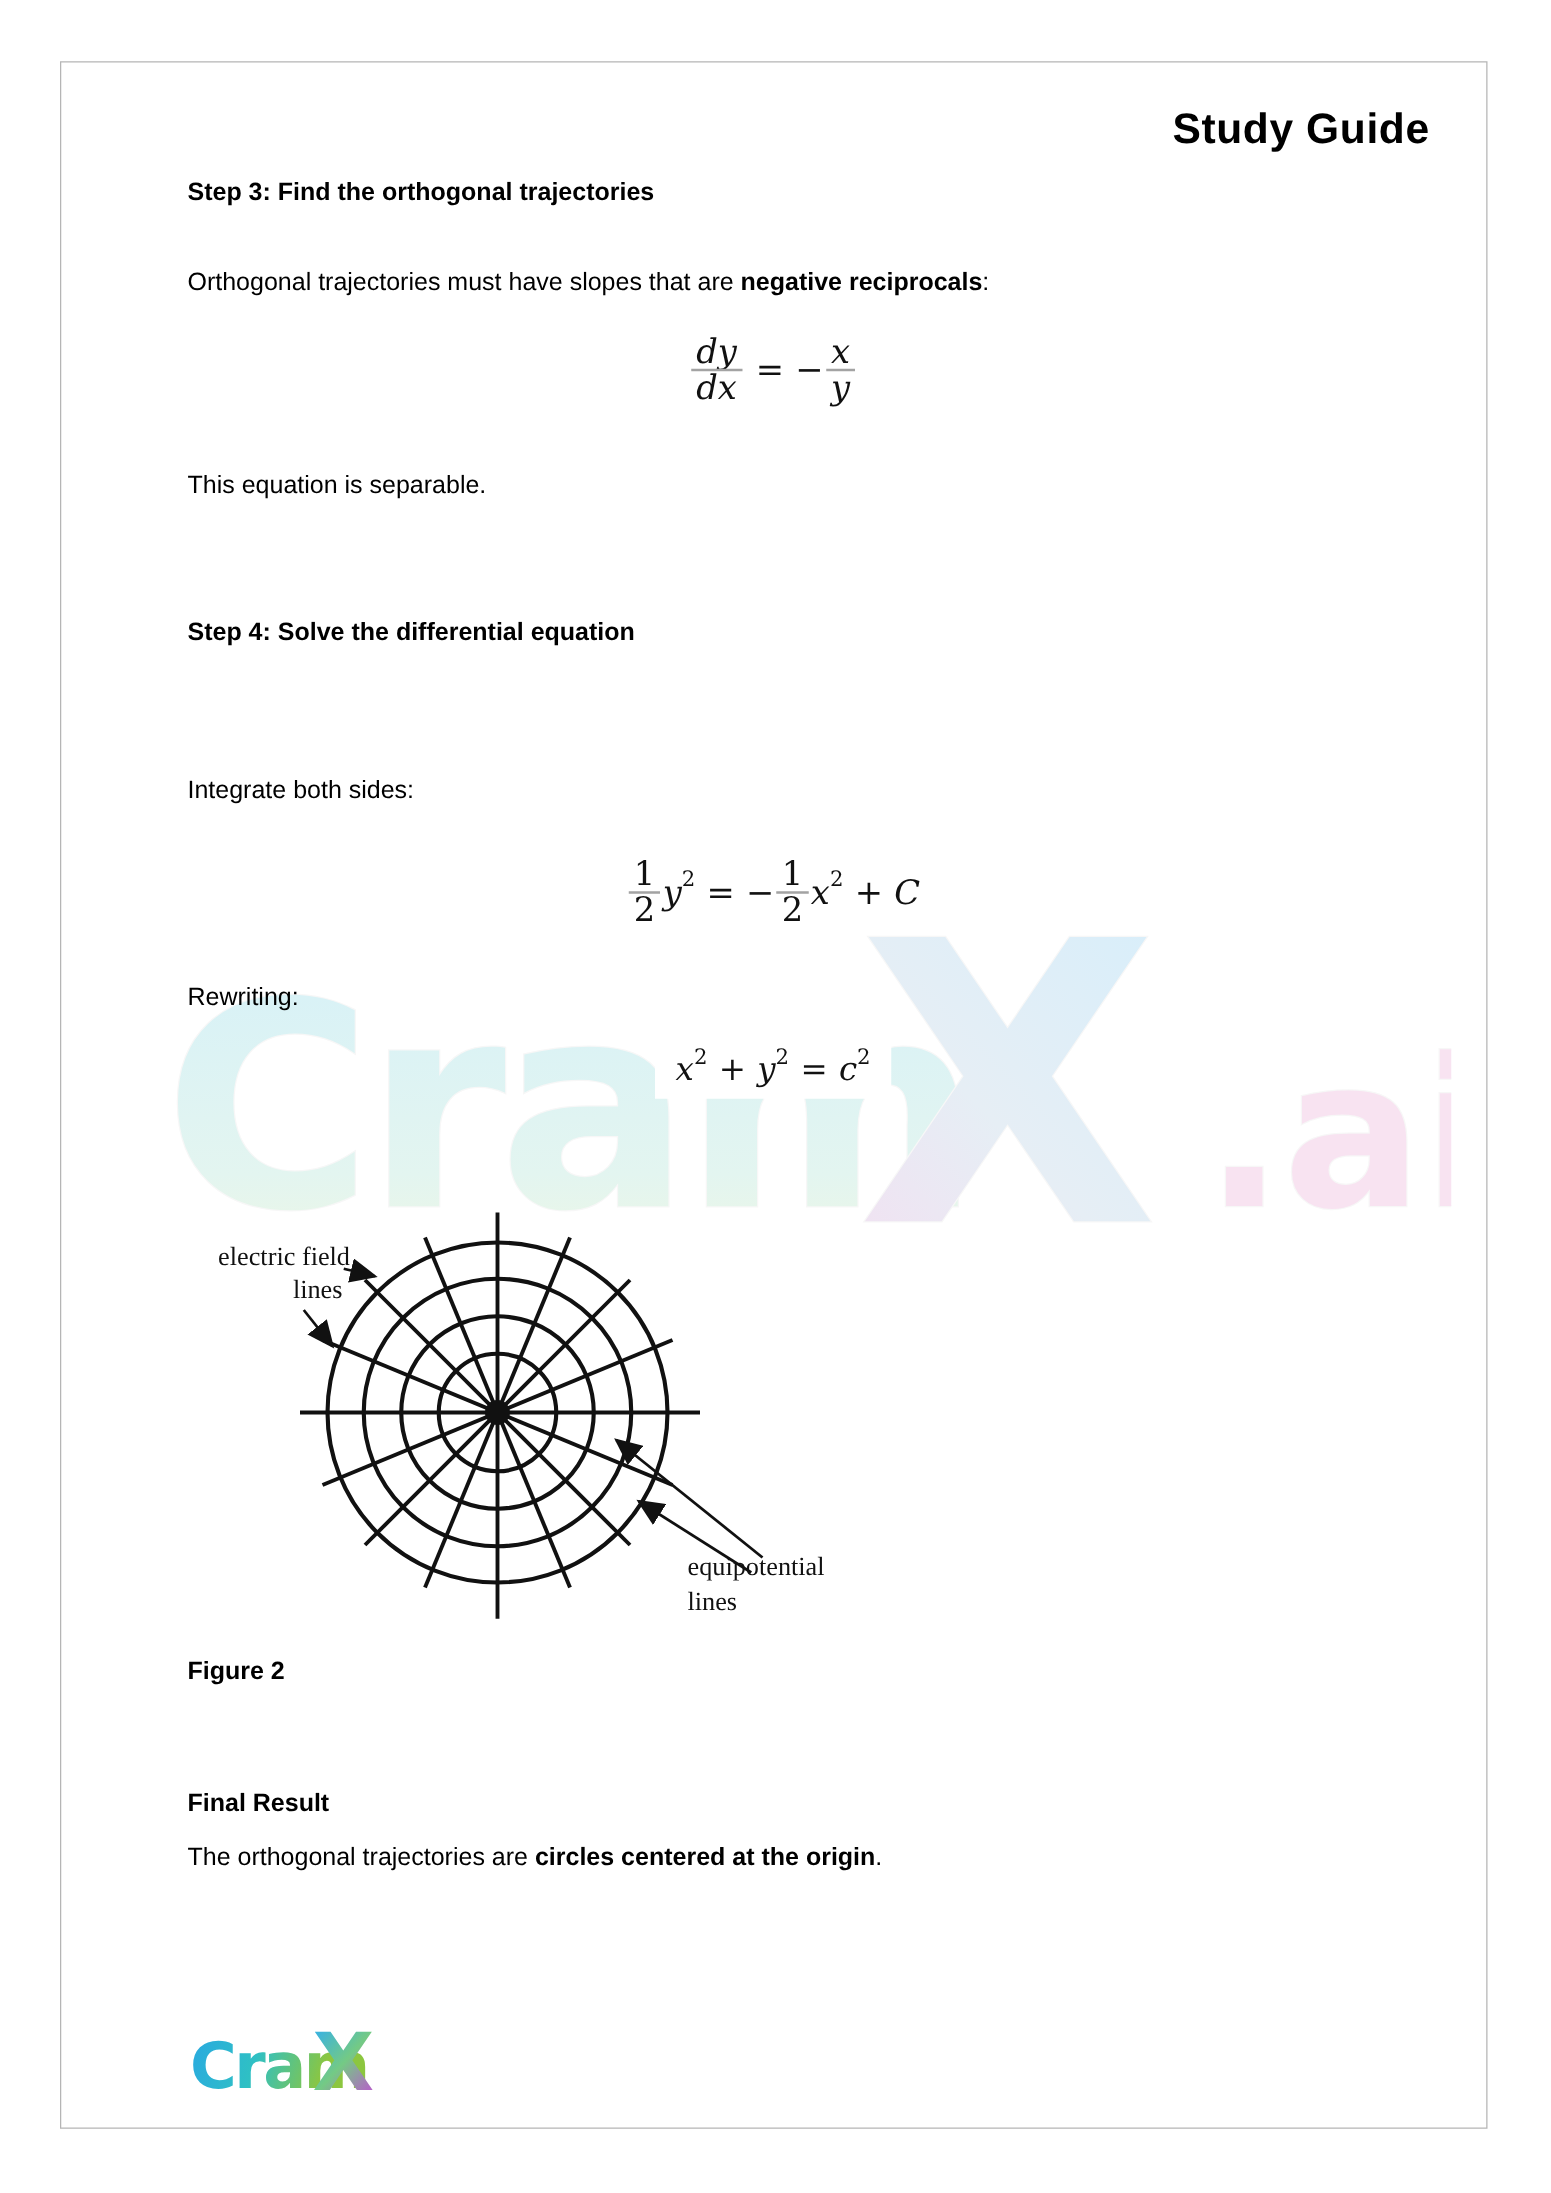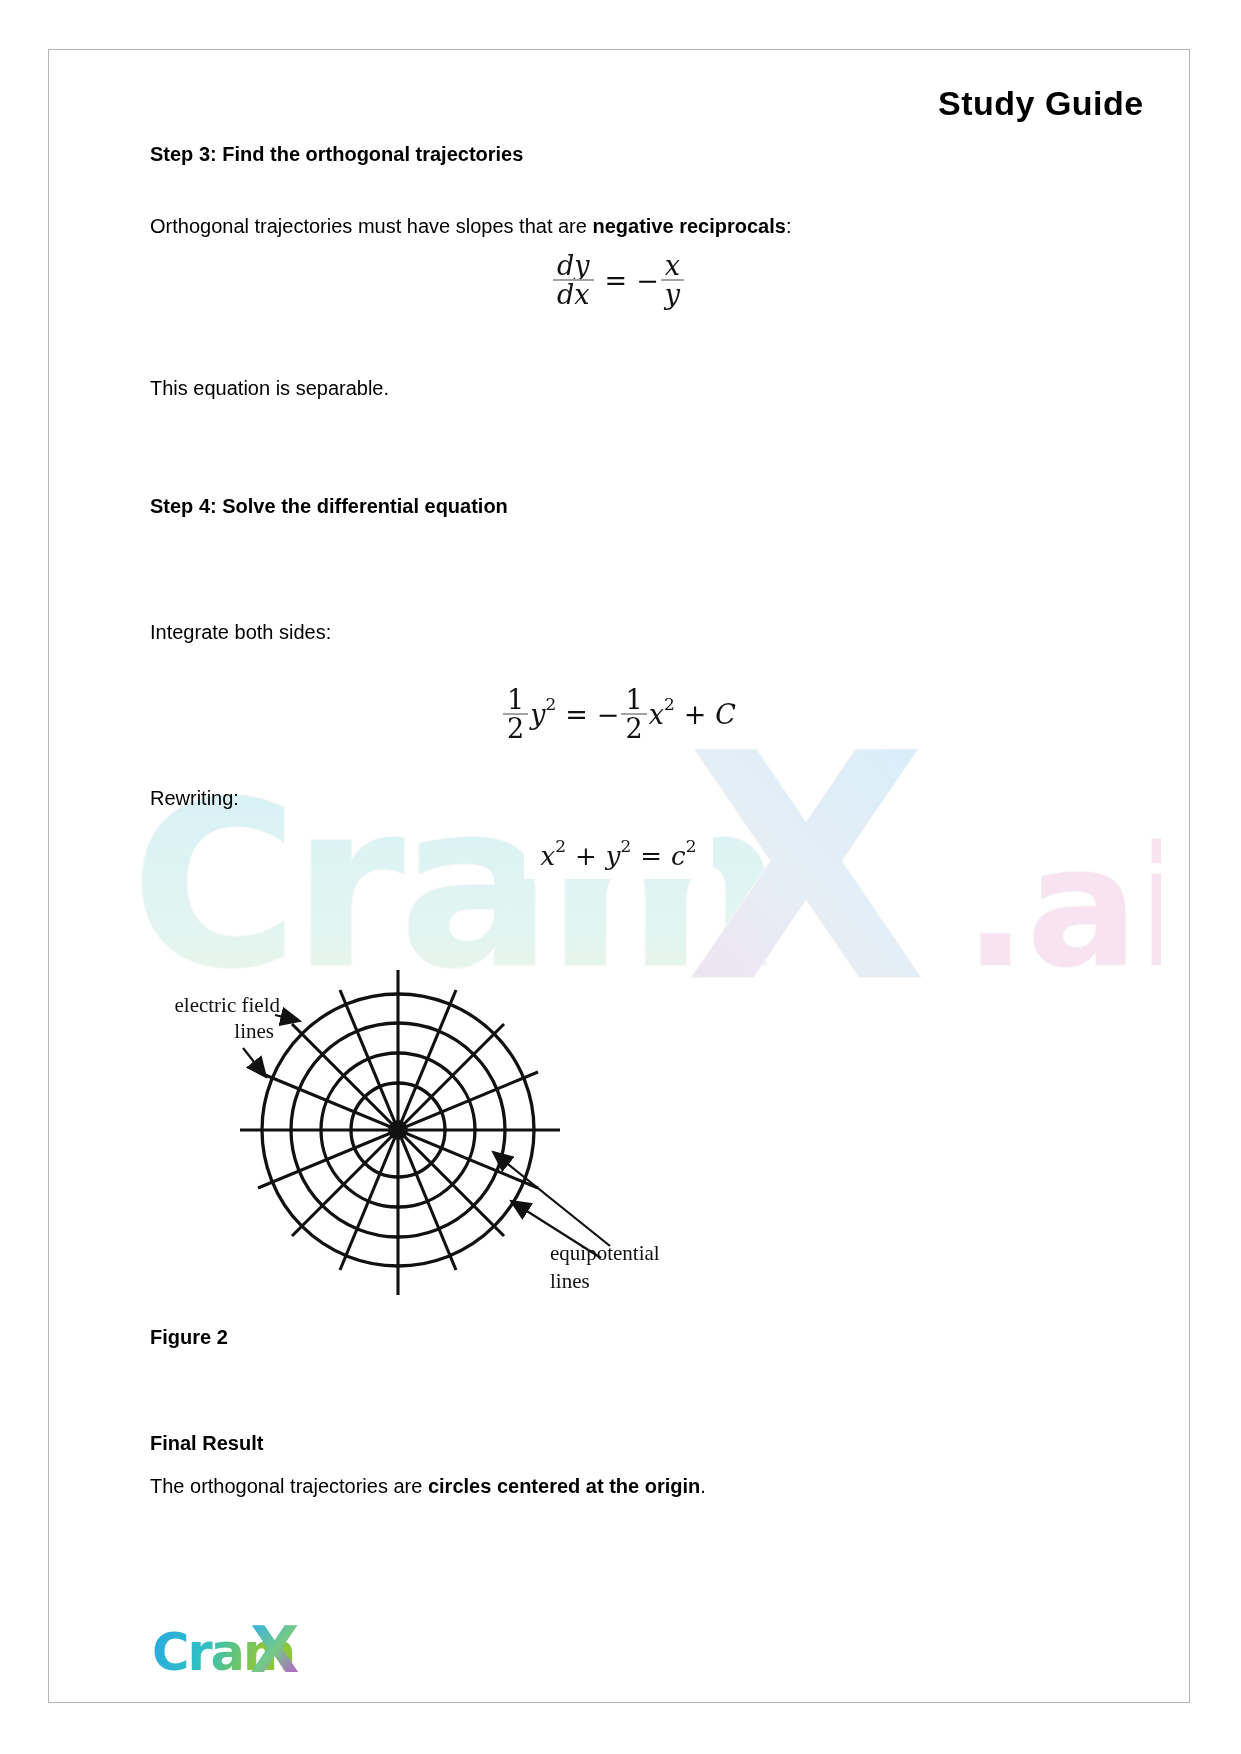--- a/index.html
+++ b/index.html
@@ -52,21 +52,21 @@
     <text class="wmtxt" x="570" y="293" font-size="312" fill="url(#wm2)">X</text>
     <text class="wmtxt" x="848" y="281" font-size="165" fill="#f8e3f1">.ai</text>
   </svg>
 
   <div class="abs title">Study Guide</div>
 
   <div class="abs h" style="left:150px;top:142px;">Step 3: Find the orthogonal trajectories</div>
 
   <div class="abs p" style="left:150px;top:202px;margin-top:12px;"><span>Orthogonal trajectories must have slopes that are </span><span class="b">negative reciprocals</span><span>:</span></div>
 
-  <div class="abs eqrow" style="top:252px;justify-content:center;">
+  <div class="abs eqrow" style="top:268px;justify-content:center;">
     <span class="math">
       <span class="frac">
         <span class="nm">dy</span>
         <span class="dn">dx</span>
       </span>
       <span class="gap"></span>
       <span class="up">=</span>
       <span class="gap"></span>
       <span class="up">−</span>
       <span class="frac">

